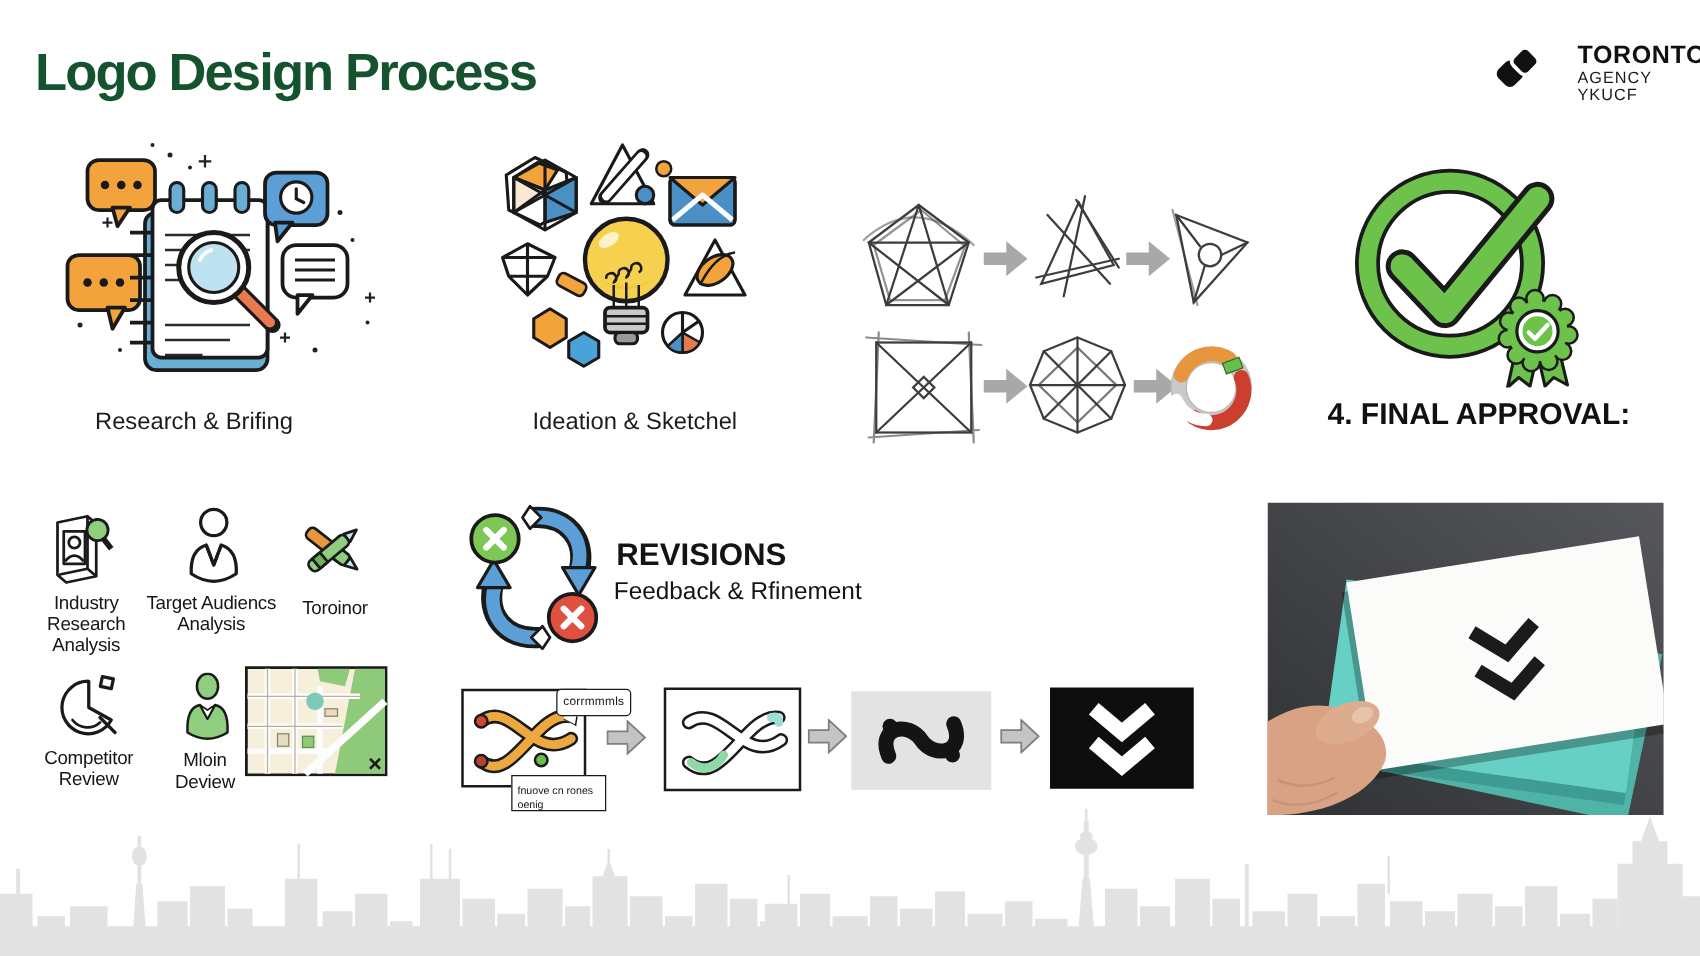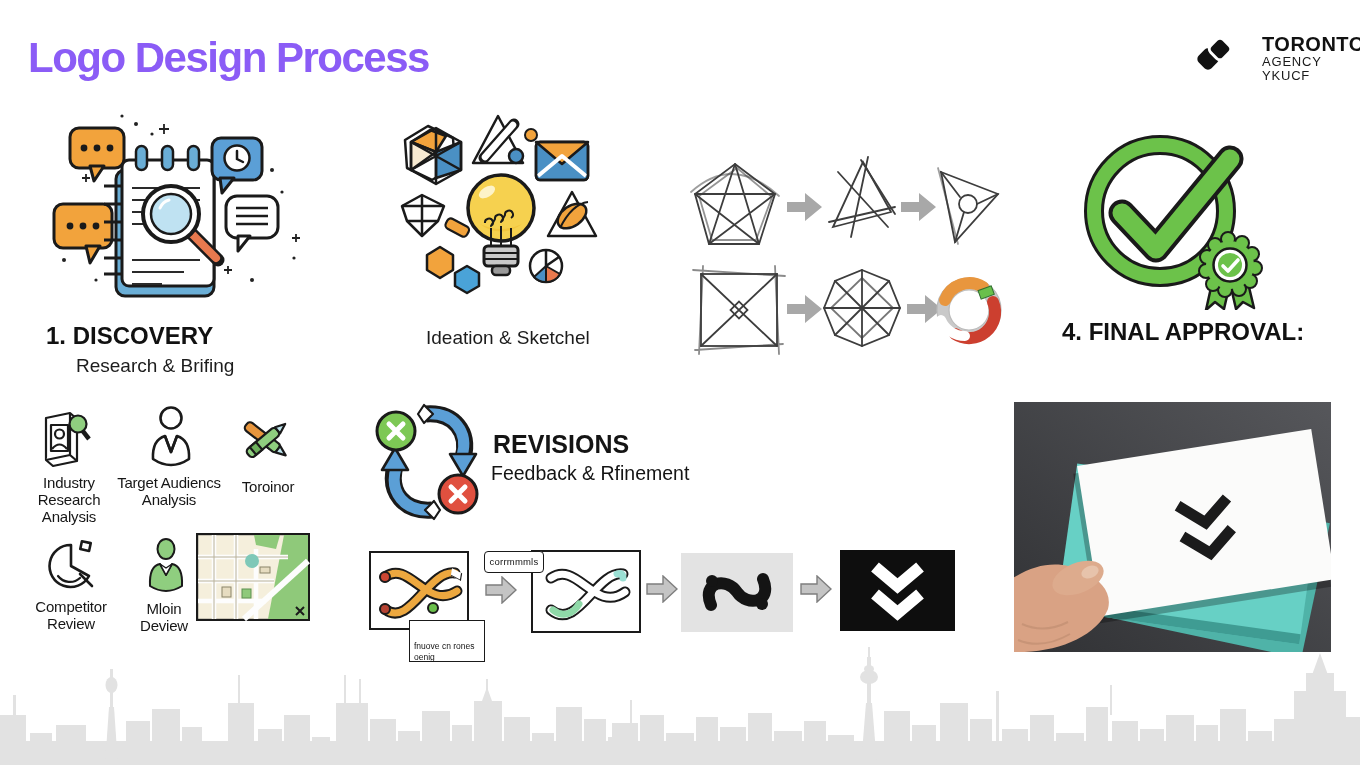--- a/index.html
+++ b/index.html
@@ -2,21 +2,21 @@
 <html><head>
 <meta charset="utf-8">
 <style>
   * { margin:0; padding:0; box-sizing:border-box; }
   html,body { width:1360px; height:765px; }
   body { font-family:"Liberation Sans", sans-serif; background:#ffffff; color:#141414; overflow:hidden; }
   .canvas { position:relative; width:1360px; height:765px; background:#fff; overflow:hidden; }
   .abs { position:absolute; }
 
   
-  .page-title { left:28px; top:34px; font-size:42px; font-weight:700; letter-spacing:-1.5px; color:#8b5cf6; }
+  .page-title { left:28px; top:34px; font-size:42px; font-weight:700; letter-spacing:-1.5px; color:#14532d; }
   .agency { left:1192px; top:34px; display:flex; align-items:center; gap:26px; }
   .agency-text { line-height:1.05; }
   .agency-name { font-size:20px; font-weight:700; letter-spacing:0.5px; color:#111; }
   .agency-tagline { font-size:13px; font-weight:400; letter-spacing:0.8px; color:#1a1a1a; }
 
   
   .step-title { font-size:24px; font-weight:700; color:#111; white-space:nowrap; }
   .step-sub { font-size:19px; font-weight:400; color:#1c1c1c; margin-top:5px; white-space:nowrap; }
   .step-discovery { left:46px; top:322px; }
   .step-discovery .step-sub { margin-left:30px; }
@@ -31,25 +31,25 @@
   
   .revisions-title { left:493px; top:430px; font-size:25px; font-weight:700; }
   .revisions-sub { left:491px; top:462px; font-size:19.5px; }
 
   
   .evo-box { position:absolute; background:#fff; border:2px solid #1a1a1a; }
   .evo-box.gray { background:#e3e3e3; border:none; }
   .evo-box.black { background:#0e0e0e; border:none; }
   .speech-bubble { position:absolute; left:445px; top:551px; width:60px; height:22px;
      background:#fff; border:1.5px solid #1a1a1a; border-radius:4px; z-index:5;
-     font-size:9.5px; text-align:center; line-height:20px; letter-spacing:0.2px;margin-left:39px; }
+     font-size:9.5px; text-align:center; line-height:20px; letter-spacing:0.2px; }
   .speech-tail { position:absolute; left:452px; top:570px; width:9px; height:9px; background:#fff;
      border-left:1.5px solid #1a1a1a; border-bottom:1.5px solid #1a1a1a; transform:skewX(28deg) rotate(-55deg); z-index:4; }
   .note-box { position:absolute; left:409px; top:620px; width:76px; height:29px; background:#fff;
-     border:1.5px solid #1a1a1a; z-index:5; font-size:8.5px; line-height:1.25; padding:20px 4px; white-space:pre-line; }
+     border:1.5px solid #1a1a1a; z-index:5; font-size:8.5px; line-height:1.25; padding:6px 4px; white-space:pre-line; }
 
   .content { position:relative; z-index:2; }
   .skyline-wrap { left:0; top:645px; width:1360px; height:120px; z-index:1; }
 </style>
 </head>
 <body>
 
 <div class="canvas">
 
   <div class="abs skyline-wrap">
@@ -365,21 +365,20 @@
           </g>
           <circle cx="152" cy="150" r="24" fill="#6cc24a" stroke="none"></circle>
           <circle cx="152" cy="150" r="16.5" fill="#fff" stroke="#1a1a1a" stroke-width="2.5"></circle>
           <circle cx="152" cy="150" r="12" fill="#6cc24a"></circle>
           <path d="M145,151 l5,5 l10,-11" fill="none" stroke="#fff" stroke-width="3.6" stroke-linecap="round" stroke-linejoin="round"></path>
         </g>
       </svg>
     </div>
 
     <div class="abs step-discovery">
-      <div class="step-title"><span>1.</span> <span>DISCOVERY</span></div>
       <div class="step-sub">Research &amp; Brifing</div>
     </div>
     <div class="abs step-concept">
       <div class="step-sub">Ideation &amp; Sketchel</div>
     </div>
     <div class="abs step-final">
       <div class="step-title"><span>4.</span> <span>FINAL APPROVAL:</span></div>
     </div>
 
     <div class="abs" style="left:38px; top:406px;">

